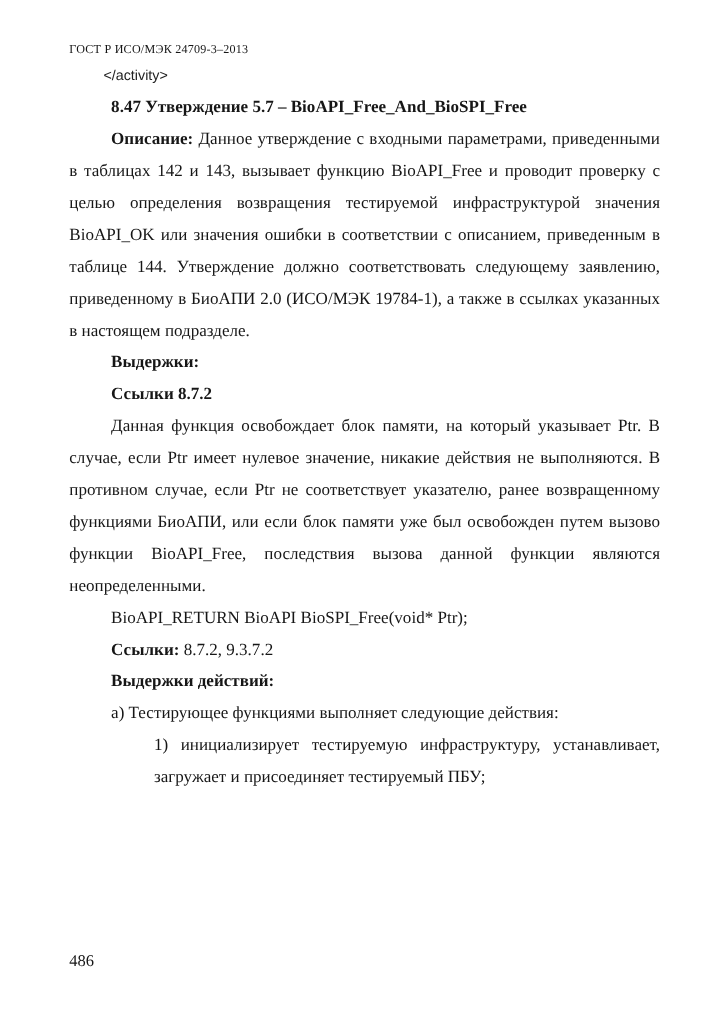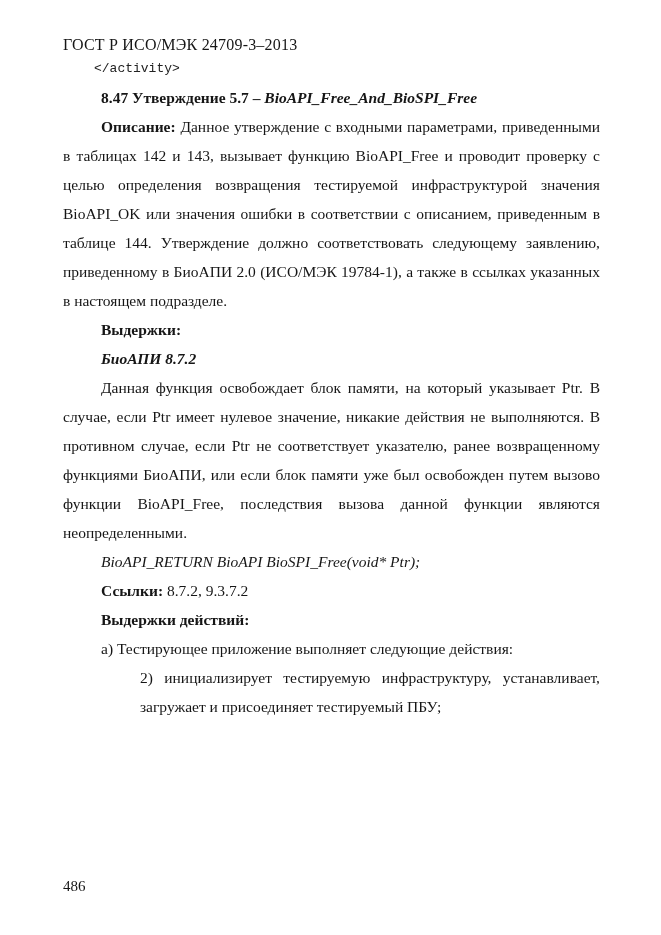--- a/index.html
+++ b/index.html
@@ -9,50 +9,50 @@
     width: 661px;
     height: 935px;
     background: #ffffff;
     font-family: "Liberation Serif", serif;
     font-size: 15.5px;
     color: #161616;
     padding: 36px 61px 0 63px;
     overflow: hidden;
   }
   .running-header {
-    font-size: 16px;
+    font-size: 11px;
     line-height: 18px;
     letter-spacing: 0.2px;
   }
   .code-block {
-    font-family: Liberation Mono, monospace;
+    font-family: Liberation Sans, sans-serif;
     font-size: 13px;
     line-height: 22px;
     margin-top: 4px;
     margin-bottom: 2px;
     color: #222;
   }
   .code-line.indent1 { padding-left: 31px; }
   p {
     margin: 0;
     line-height: 29px;
     text-align: justify;
     text-indent: 38px;
   }
   .heading { margin-top: 3px; }
   .bold { font-weight: 700; }
-  .italic { font-style: italic; }
+  .italic { }
   .substep {
     margin-left: 77px;
     text-indent: 0;
   }
   .footer {
     position: absolute;
     left: 63px;
-    bottom: 40px;
+    bottom: 52px;
     font-size: 15px;
     line-height: 18px;
     text-align: center;
   }
 </style>
 </head>
 <body>
 
 <div class="page">
 
@@ -61,32 +61,32 @@
   <div class="code-block">
     <div class="code-line indent1">&lt;/activity&gt;</div>
   </div>
 
   <p class="heading"><span class="bold">8.47 Утверждение 5.7 – </span><span class="bold italic">BioAPI_Free_And_BioSPI_Free</span></p>
 
   <p><span class="bold">Описание:</span><span> Данное утверждение с входными параметрами, приведенными в таблицах 142 и 143, вызывает функцию BioAPI_Free и проводит проверку с целью определения возвращения тестируемой инфраструктурой значения BioAPI_OK или значения ошибки в соответствии с описанием, приведенным в таблице 144. Утверждение должно соответствовать следующему заявлению, приведенному в  БиоАПИ 2.0 (ИСО/МЭК 19784-1), а также в ссылках указанных в настоящем подразделе.</span></p>
 
   <p class="bold">Выдержки:</p>
 
-  <p class="bold italic">БиоАПИ 8.7.2</p>
+  <p class="bold italic">Ссылки 8.7.2</p>
 
 
   <p>Данная функция освобождает блок памяти, на который указывает Ptr. В случае, если Ptr имеет нулевое значение, никакие действия не выполняются. В противном случае, если Ptr не соответствует указателю, ранее возвращенному функциями БиоАПИ, или если блок памяти уже был освобожден путем вызово функции BioAPI_Free, последствия вызова данной функции являются неопределенными.</p>
 
 
 
   <p class="italic">BioAPI_RETURN BioAPI BioSPI_Free(void* Ptr);</p>
 
   <p><span class="bold">Ссылки:</span><span> 8.7.2, 9.3.7.2</span></p>
 
   <p class="bold">Выдержки действий:</p>
 
-  <p>а) Тестирующее приложение выполняет следующие действия:</p>
+  <p>а) Тестирующее функциями выполняет следующие действия:</p>
 
-  <p class="substep">2) инициализирует тестируемую инфраструктуру, устанавливает, загружает и присоединяет тестируемый ПБУ;</p>
+  <p class="substep">1) инициализирует тестируемую инфраструктуру, устанавливает, загружает и присоединяет тестируемый ПБУ;</p>
 
   <div class="footer">486</div>
 
 </div>
 
 </body></html>

